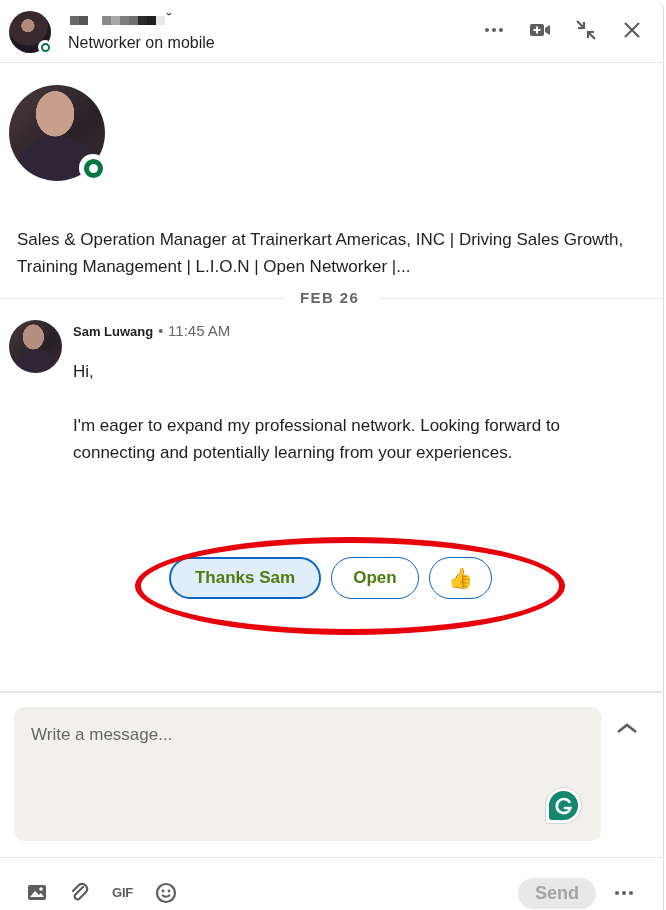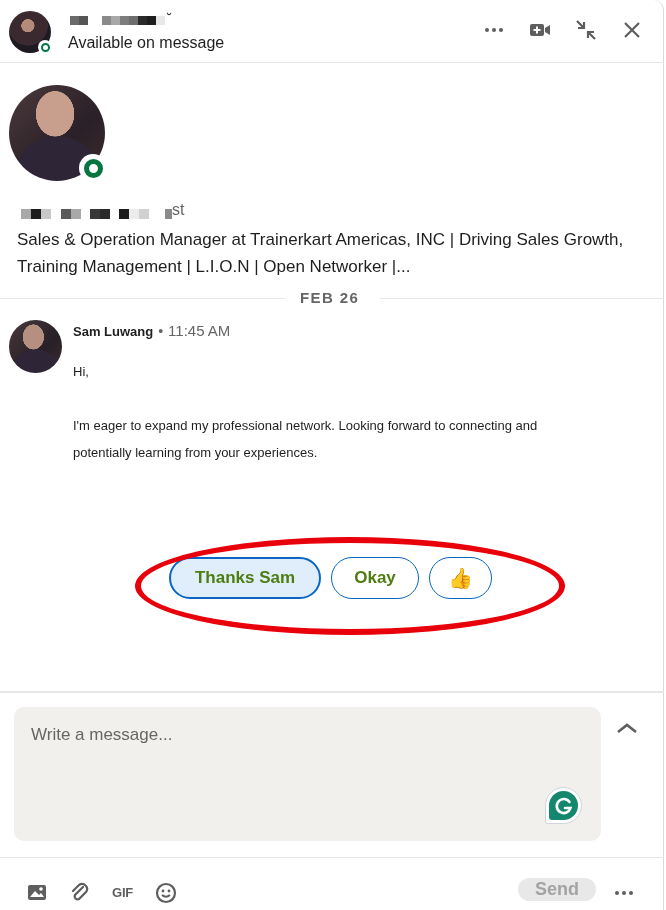--- a/index.html
+++ b/index.html
@@ -45,21 +45,21 @@
   
   .msg-avatar { position: absolute; left: 9px; top: 320px; width: 53px; height: 53px; border-radius: 50%;
     background:
       radial-gradient(ellipse 22% 26% at 46% 32%, #b58f80 0 90%, transparent 92%),
       radial-gradient(ellipse 44% 38% at 50% 92%, #2e2636 0 95%, transparent 97%),
       linear-gradient(135deg, #4a393b 0%, #272027 60%, #3a2b2f 100%); }
   .msg-head { position: absolute; left: 73px; top: 322px; display: flex; align-items: baseline; }
   .msg-sender { font-size: 13px; font-weight: bold; color: #1f1f1f; }
   .msg-sep { font-size: 14px; color: #666; margin: 0 5px; }
   .msg-time { font-size: 15px; color: #666; text-align: right; }
-  .msg-body { position: absolute; left: 73px; top: 358px; width: 520px; font-size: 13px; line-height: 27px; color: #1f1f1f; }
+  .msg-body { position: absolute; left: 73px; top: 358px; width: 520px; font-size: 17px; line-height: 27px; color: #1f1f1f; }
   .msg-body p { margin: 0; }
   .msg-body p.gap { height: 27px; }
 
   
   .replies { position: absolute; left: 169px; top: 557px; display: flex; gap: 10px; }
   .chip { height: 42px; border-radius: 21px; border: 1.5px solid #0a66c2; color: #4d7c0f; font-size: 17px; font-weight: bold;
     display: flex; align-items: center; justify-content: center; background: #fff; cursor: pointer; }
   .chip.primary { width: 152px; background: #e0eefb; border-width: 2px; }
   .chip.okay { width: 88px; }
   .chip.emoji { width: 63px; font-size: 20px; font-weight: normal; }
@@ -73,21 +73,21 @@
   .grammarly { position: absolute; right: 19px; bottom: 17px; width: 37px; height: 37px; border-radius: 50% 50% 50% 6%;
     background: #fff; border: 1px solid #cfd4dc; display: flex; align-items: center; justify-content: center; }
   .grammarly i { width: 29px; height: 29px; border-radius: 50% 50% 50% 10%; background: #15876f; display: flex; align-items: center; justify-content: center; }
   .expand-btn { position: absolute; left: 615px; top: 721px; width: 26px; height: 24px; color: #5e5e5e; }
 
   .footer-sep { position: absolute; left: 0; top: 857px; width: 664px; height: 1px; background: #e6e6e6; }
   .footer { position: absolute; left: 0; top: 858px; width: 664px; height: 52px; }
   .footer-tools { position: absolute; left: 24px; top: 22px; display: flex; gap: 18px; align-items: flex-start; }
   .tool { width: 25px; height: 25px; display: flex; align-items: center; justify-content: center; color: #5e5e5e; cursor: pointer; }
   .tool.gif { font-size: 13px; font-weight: bold; letter-spacing: -0.3px; }
-  .send-btn { position: absolute; left: 518px; top: 20px; width: 78px; height: 23px; border-radius: 16px; background: #e8e8e8; color: #a3a3a3;
+  .send-btn { position: absolute; left: 518px; top: 20px; width: 78px; height: 31px; border-radius: 16px; background: #e8e8e8; color: #a3a3a3;
     font-size: 18px; font-weight: bold; border: none; font-family: "Liberation Sans", sans-serif; }
   .footer-more { position: absolute; left: 614px; top: 22px; width: 28px; height: 26px; color: #5e5e5e; }
 </style>
 </head>
 <body>
 
 <div class="window">
 
   <div class="header">
     <div class="hdr-avatar">
@@ -101,21 +101,21 @@
       <span class="pix" style="background:#fff;width:14px"></span>
       <span class="pix" style="background:#8a8a8a"></span>
         <span class="pix" style="background:#a8a8a8"></span>
       <span class="pix" style="background:#7d7d7d"></span>
         <span class="pix" style="background:#6e6e6e"></span>
       <span class="pix" style="background:#2a2a2a"></span>
         <span class="pix" style="background:#1e1e1e"></span>
       <span class="pix" style="background:#e8e8e8"></span>
       <span style="font-size:14px;color:#333;margin-left:2px;line-height:14px">˘</span>
     </div>
-    <div class="hdr-status">Available on message</div>
+    <div class="hdr-status">Networker on mobile</div>
 
     <div class="hdr-actions">
       <div class="icon-btn">
         <svg width="20" height="6" viewBox="0 0 20 6">
             <circle cx="3" cy="3" r="2" fill="#5e5e5e"></circle>
             <circle cx="10" cy="3" r="2" fill="#5e5e5e"></circle>
             <circle cx="17" cy="3" r="2" fill="#5e5e5e"></circle>
           </svg>
       </div>
       <div class="icon-btn">
@@ -138,38 +138,20 @@
           </svg>
       </div>
     </div>
   </div>
 
   <div class="profile-avatar">
     <span class="dot">
         <i></i>
       </span>
   </div>
-  <div class="profile-name">
-    <span class="pix2" style="background:#a8a8a8"></span>
-      <span class="pix2" style="background:#1c1c1c"></span>
-      <span class="pix2" style="background:#c8c8c8"></span>
-    <span class="pix2" style="background:#fff;width:10px"></span>
-    <span class="pix2" style="background:#5a5a5a"></span>
-      <span class="pix2" style="background:#a8a8a8"></span>
-    <span class="pix2" style="background:#fff;width:9px"></span>
-    <span class="pix2" style="background:#383838"></span>
-      <span class="pix2" style="background:#2a2a2a"></span>
-    <span class="pix2" style="background:#fff;width:9px"></span>
-    <span class="pix2" style="background:#1c1c1c"></span>
-      <span class="pix2" style="background:#ececec"></span>
-      <span class="pix2" style="background:#d0d0d0"></span>
-    <span class="pix2" style="background:#fff;width:16px"></span>
-    <span class="pix2" style="background:#8a8a8a;width:7px"></span>
-    <span class="suffix">st</span>
-  </div>
   <div class="profile-headline">Sales &amp; Operation Manager at Trainerkart Americas, INC | Driving Sales Growth, Training Management | L.I.O.N | Open Networker |...</div>
 
   <div class="date-divider">
     <div class="line-l"></div>
     <div class="label">FEB 26</div>
     <div class="line-r"></div>
   </div>
 
   <div class="msg-avatar"></div>
   <div class="msg-head">
@@ -178,21 +160,21 @@
     <span class="msg-time">11:45 AM</span>
   </div>
   <div class="msg-body">
     <p>Hi,</p>
     <p class="gap"></p>
     <p>I'm eager to expand my professional network. Looking forward to connecting and potentially learning from your experiences.</p>
   </div>
 
   <div class="replies">
     <button class="chip primary">Thanks Sam</button>
-    <button class="chip okay">Okay</button>
+    <button class="chip okay">Open</button>
     <button class="chip emoji">
       <span>👍</span>
     </button>
   </div>
   <div class="annotation"></div>
 
   <div class="composer-sep"></div>
   <div class="composer">
     <input class="composer-input" type="text" placeholder="Write a message..." style="">
     <div class="grammarly">

